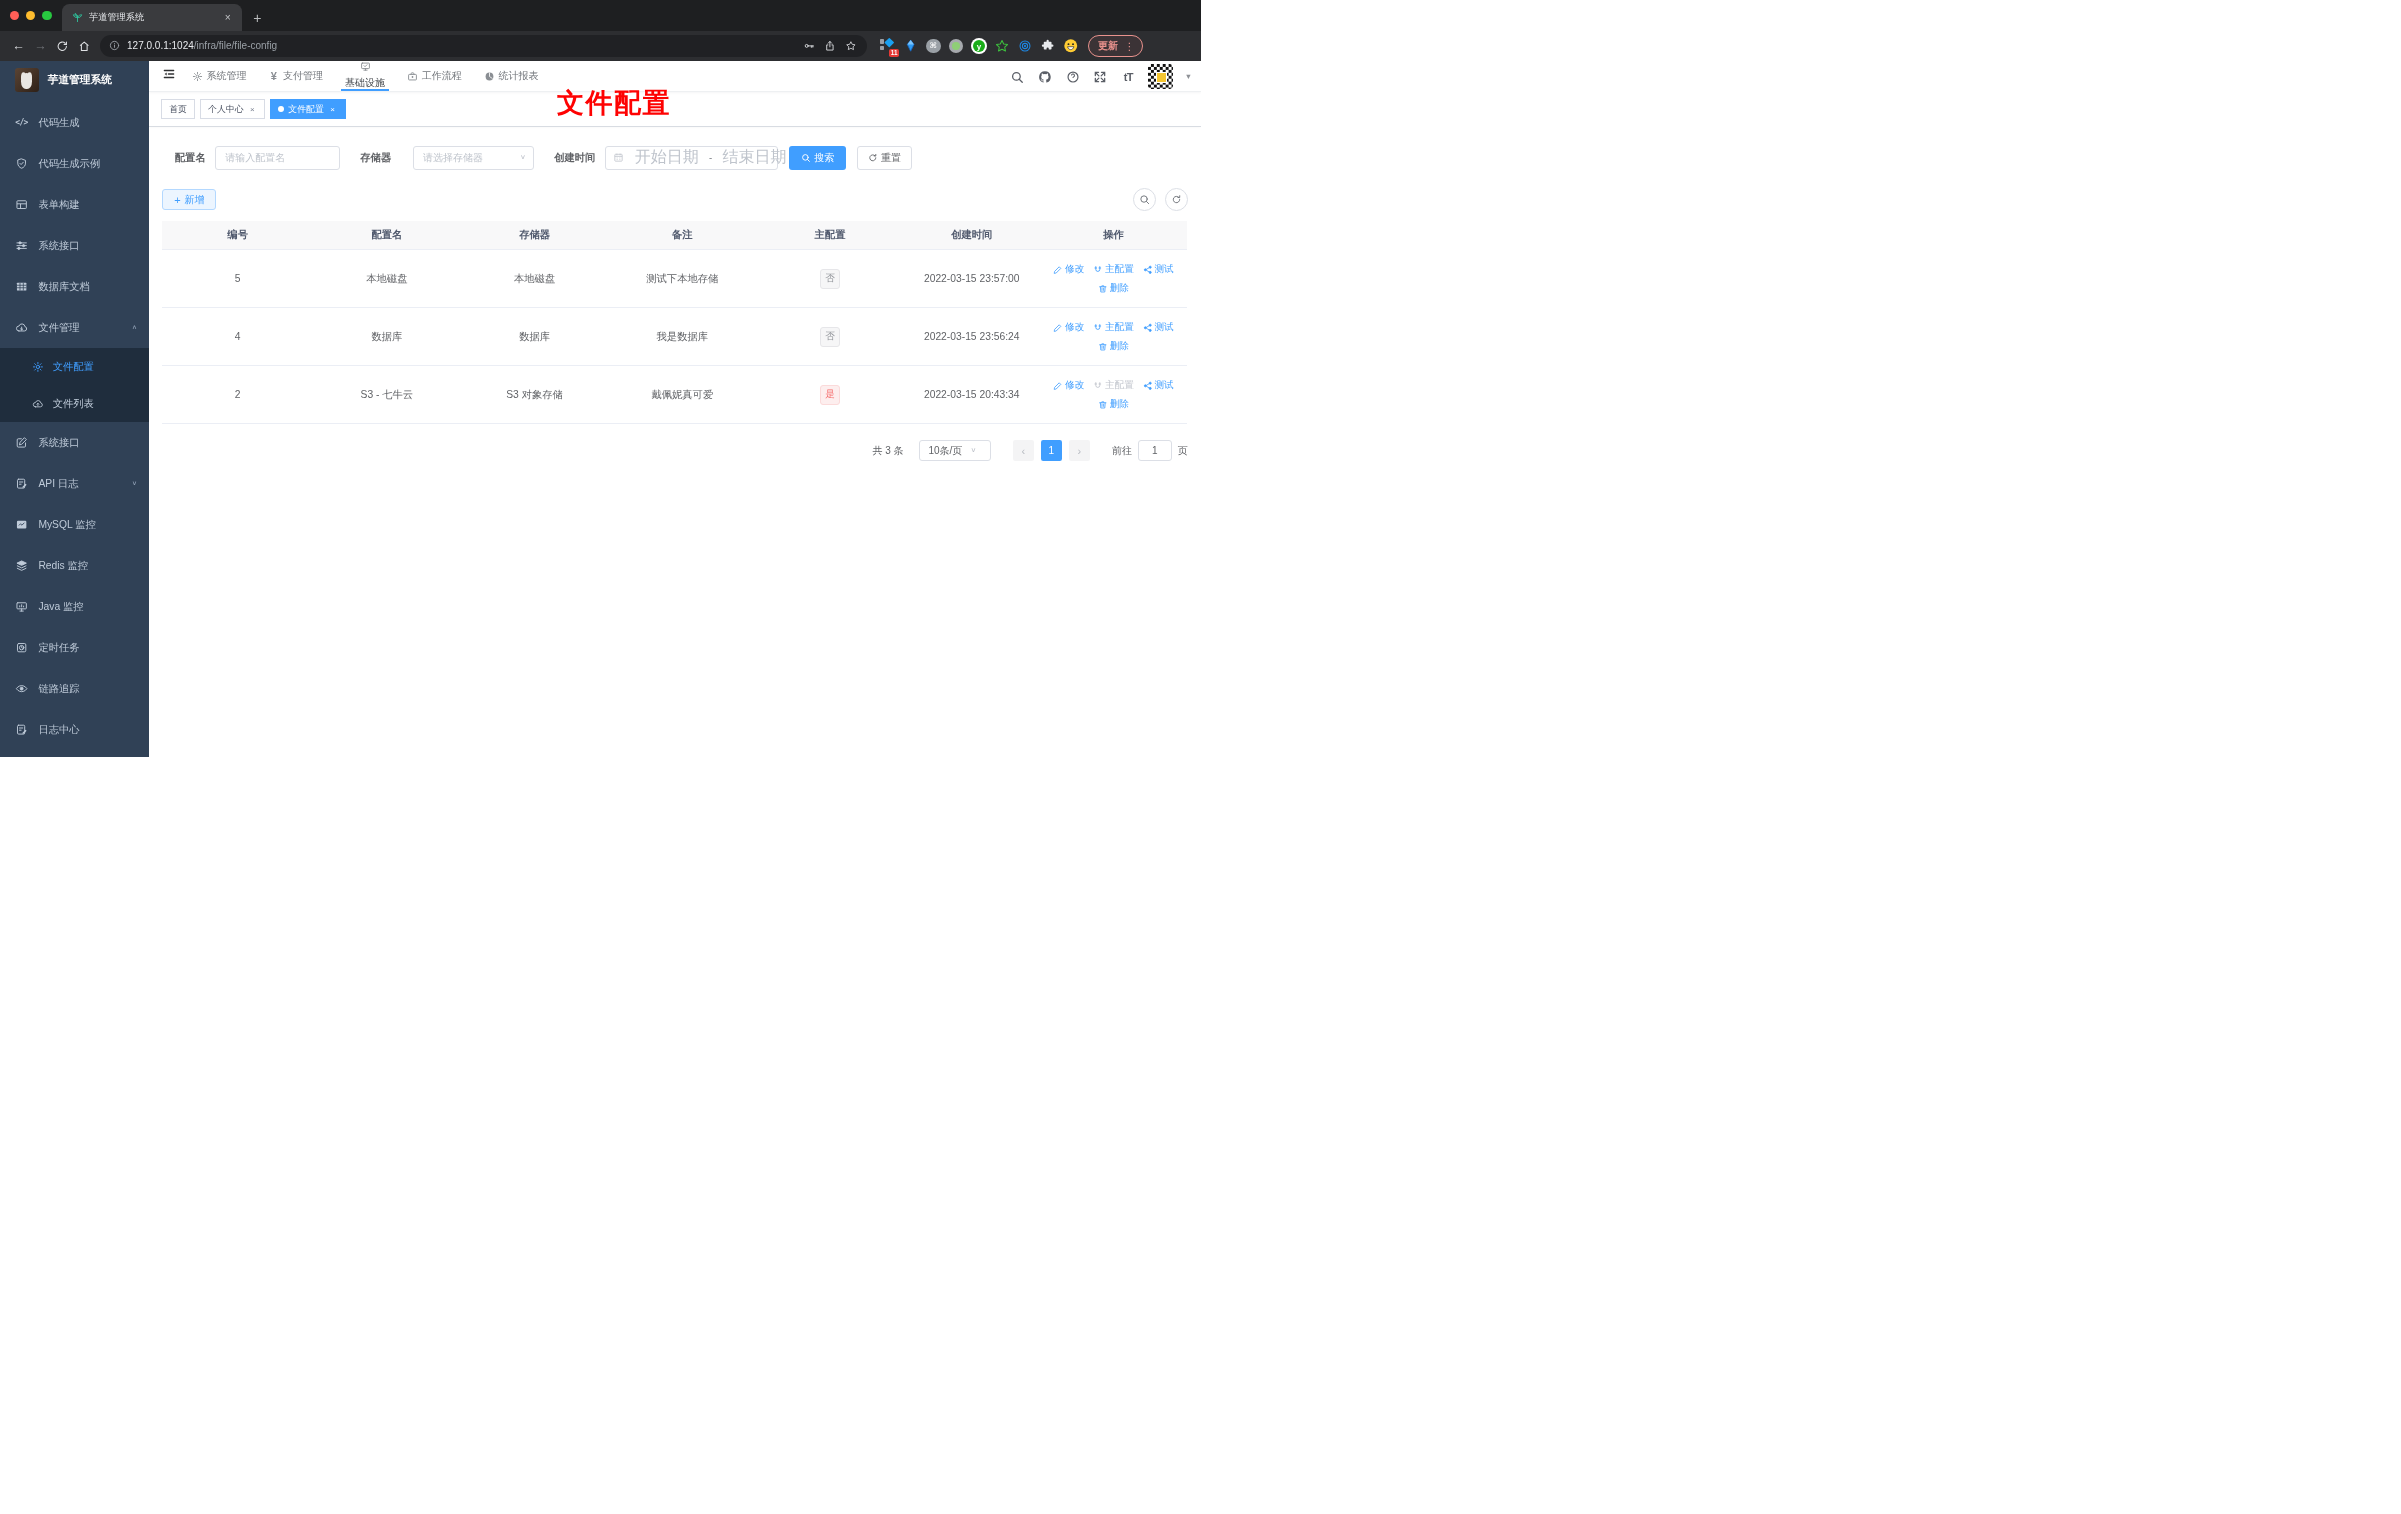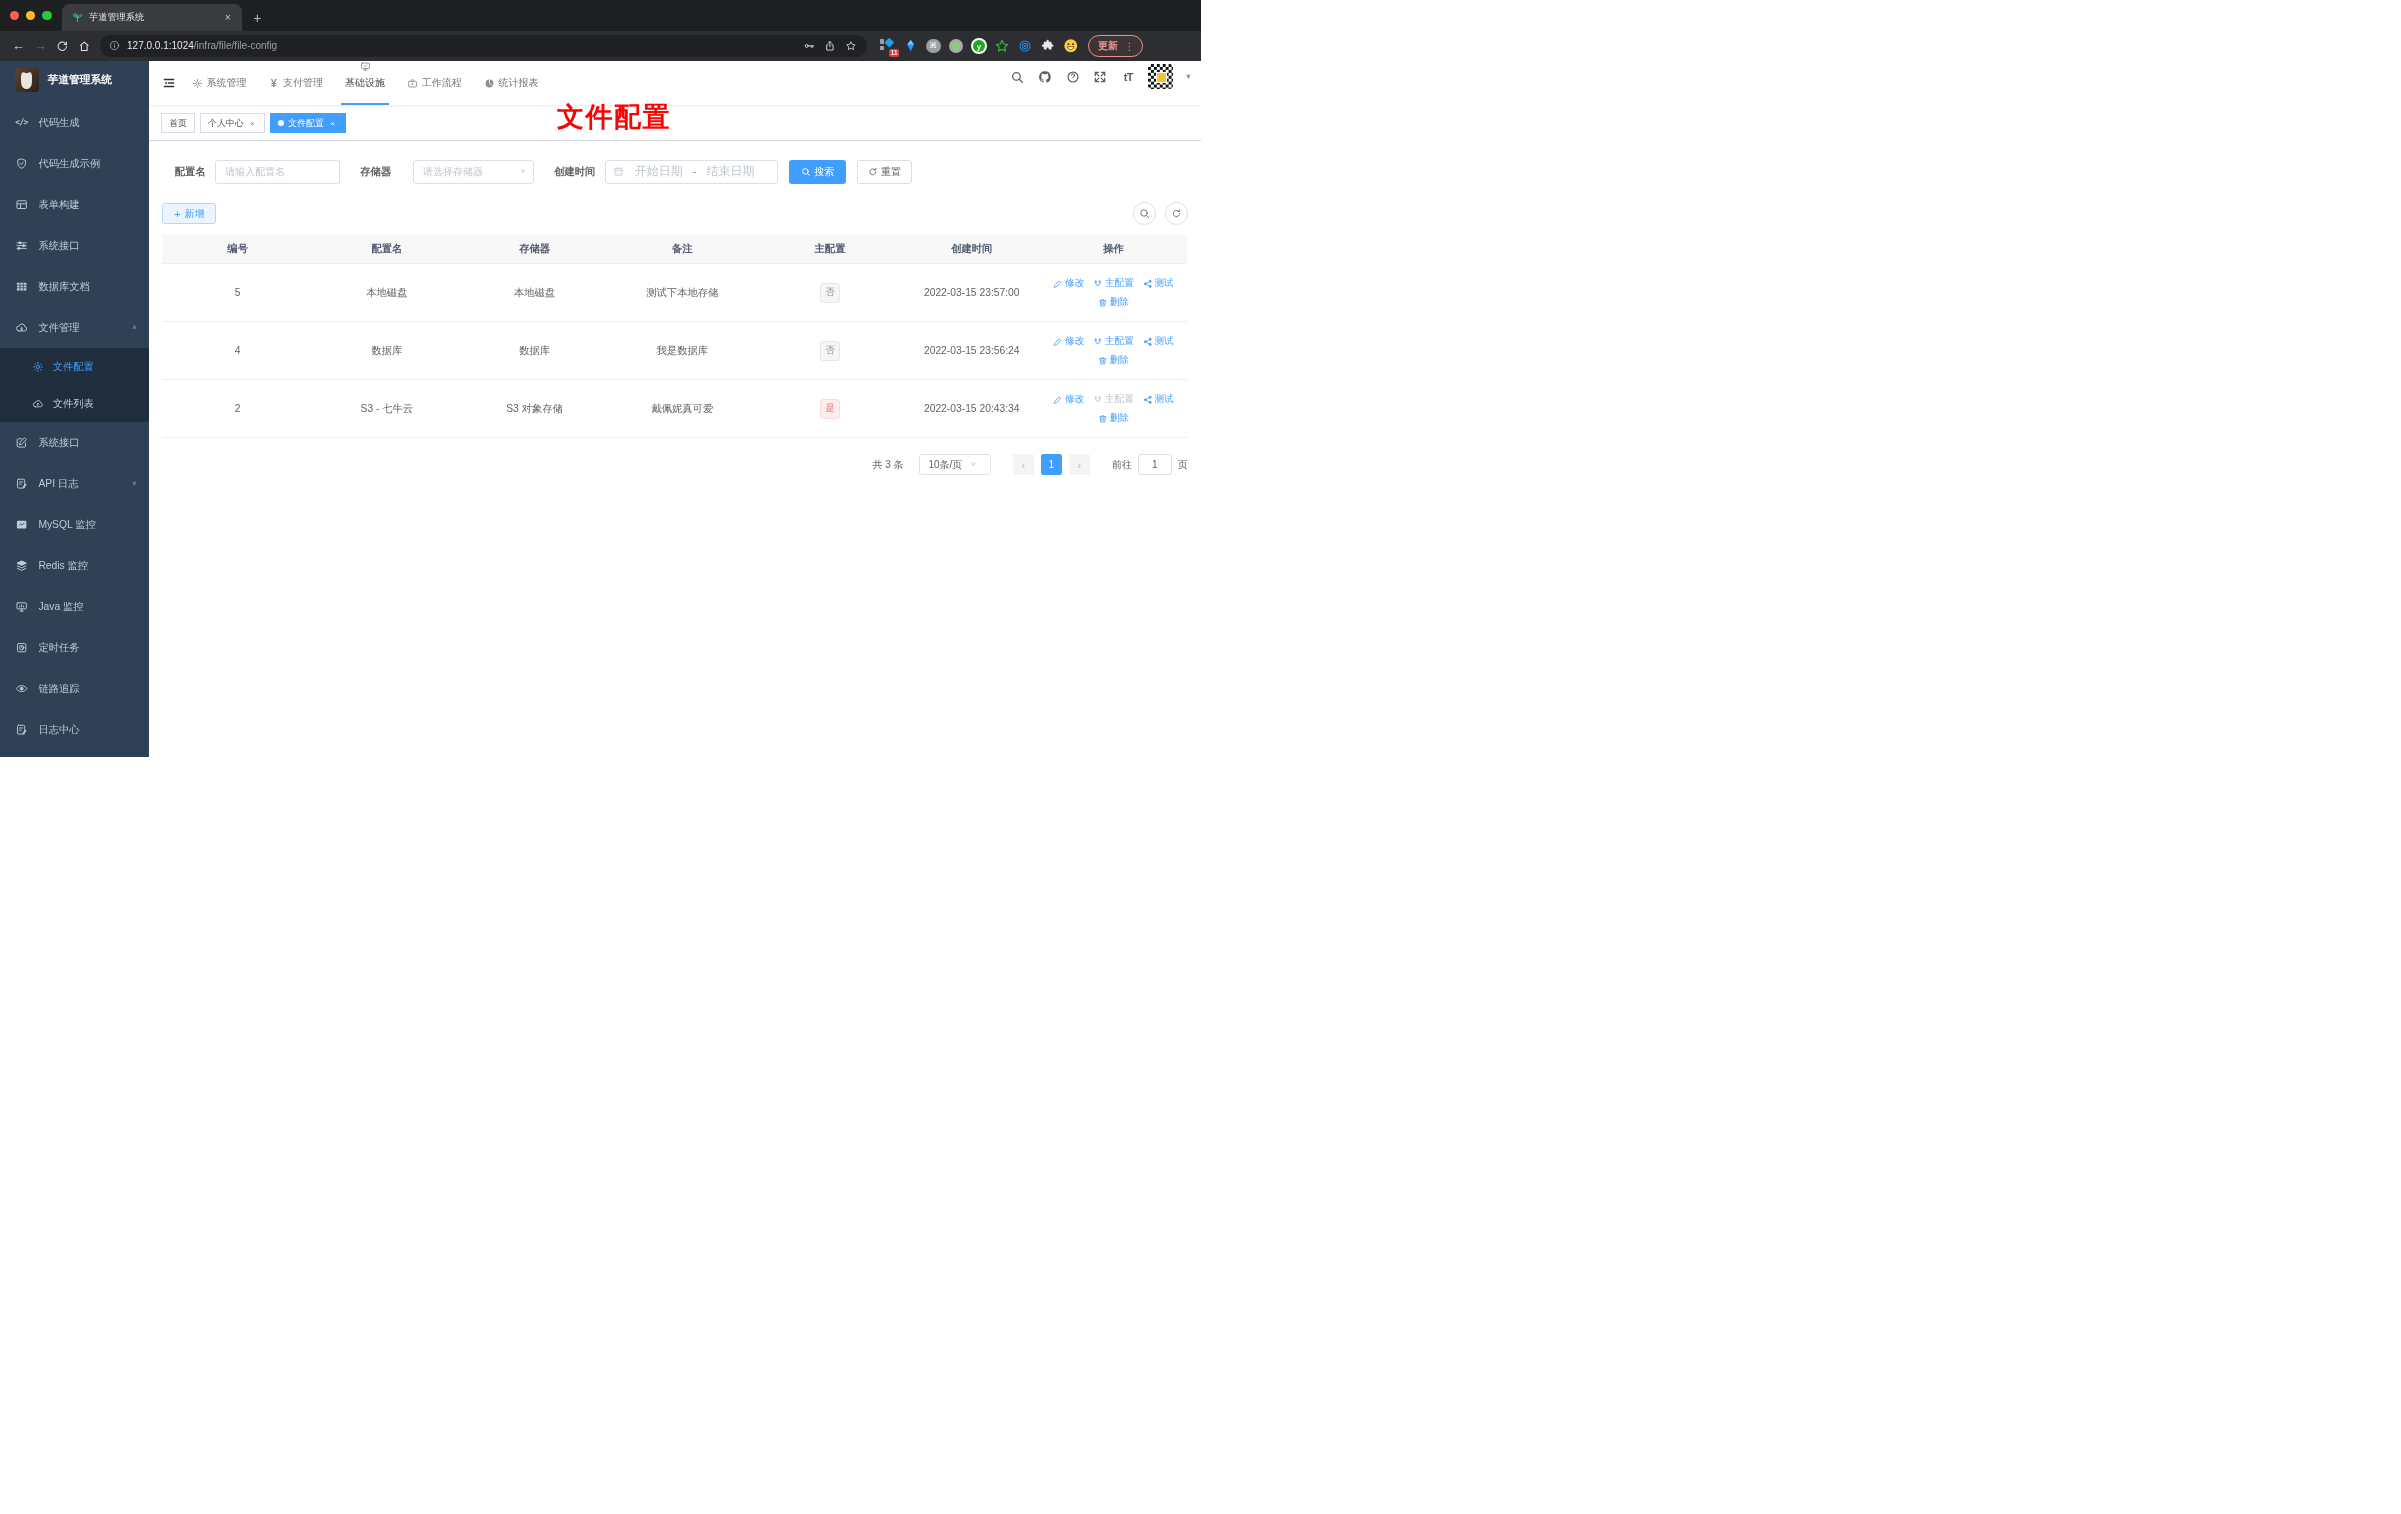--- a/index.html
+++ b/index.html
@@ -55,21 +55,21 @@
   .mi .chev { font-size:7.4px; color:#90a0b5; transform:scaleY(.8); }
   .submenu { background:#1f2d3d; }
   .smi { height:37px; display:flex; align-items:center; padding-left:32px; color:#bfcbd9; font-size:10.3px; cursor:pointer; }
   .smi .mic { width:11.8px; height:11.8px; margin-right:8.9px; display:flex; align-items:center; justify-content:center; }
   .smi .mic svg { width:11.8px; height:11.8px; }
   .smi.active { color:#409eff; }
   .code-glyph { font-family:"DejaVu Sans Mono",monospace; font-size:8px; font-weight:700; letter-spacing:-0.7px; }
 
   
   .main { position:absolute; left:149px; top:0; width:1052px; height:696px; }
-  .navbar { height:45px; display:flex; align-items:center; border-bottom:0.7px solid #eef0f2; box-shadow:0 0.7px 3px rgba(0,21,41,.06); position:relative; padding-left:7.4px; }
+  .navbar { height:31px; display:flex; border-bottom:0.7px solid #eef0f2; box-shadow:0 0.7px 3px rgba(0,21,41,.06); position:relative; padding-left:7.4px; }
   .collapse-btn { width:25px; height:25px; display:flex; align-items:center; justify-content:center; color:#303133; }
   .nav-items { display:flex; align-items:center; margin-left:10.3px; gap:22px; height:100%; }
   .nitem { display:flex; align-items:center; gap:3.7px; color:#72767b; font-size:10px; height:100%; position:relative; cursor:pointer; }
   .nitem .nic { width:11px; height:11px; display:flex; align-items:center; justify-content:center; color:#8a8e93; }
   .nitem .nic svg { width:11px; height:11px; }
   .nitem.active { color:#45494e;flex-direction:column; }
   .nitem.active::after { content:""; position:absolute; left:-4.4px; right:-4.4px; bottom:0; height:2.2px; background:#409eff; }
   .nav-right { position:absolute; right:8.9px; top:0; height:31px; display:flex; align-items:center; gap:11.8px; }
   .nri { width:16px; height:16px; display:flex; align-items:center; justify-content:center; color:#5a5e66; cursor:pointer; }
   .nri svg { width:14px; height:14px; }
@@ -89,21 +89,21 @@
 
   
   .content { padding:0 13.3px; position:relative; }
   .filter-row { display:flex; align-items:center; height:23.6px; margin-top:19px; }
   .flabel { font-weight:700; color:#606266; font-size:10.3px; white-space:nowrap; }
   .inp { height:23.6px; border:0.7px solid #dcdfe6; border-radius:3px; background:#fff; display:flex; align-items:center; color:#bfc4cc; font-size:10px; }
   .inp input { border:none; outline:none; width:100%; height:100%; padding:0 8.9px; font-size:10px; color:#606266; background:transparent; font-family:inherit; }
   .inp input::placeholder { color:#bfc4cc; }
   .sel-chev { color:#c0c4cc; font-size:8px; margin-right:7.4px; transform:scaleY(.8); }
   .date-ic { width:11px; height:11px; color:#c0c4cc; margin:0 4.4px 0 7.4px; flex:0 0 11px; }
-  .date-ph { font-size:12px; color:#bfc4cc; white-space:nowrap; }
+  .date-ph { font-size:16px; color:#bfc4cc; white-space:nowrap; }
   .date-sep { color:#6a6e75; margin:0 10.3px; font-size:9.6px; }
   .btn { height:23.6px; border-radius:3px; display:flex; align-items:center; justify-content:center; gap:3.7px; font-size:10px; cursor:pointer; border:0.7px solid transparent; }
   .btn svg { width:9.6px; height:9.6px; }
   .btn-primary { background:#409eff; color:#fff; padding:0 11px; }
   .btn-plain { background:#fff; color:#606266; border-color:#dcdfe6; padding:0 10.3px; }
   .toolbar-row { display:flex; align-items:center; margin-top:19px; height:22px; }
   .btn-add { background:#ecf5ff; border-color:#b3d8ff; color:#409eff; padding:0 11px; height:21.4px; }
   .tb-right { margin-left:auto; display:flex; gap:8.9px; }
   .circ { width:23px; height:23px; border-radius:50%; border:0.7px solid #dcdfe6; background:#fff; display:flex; align-items:center; justify-content:center; color:#6a6e75; cursor:pointer; }
   .circ svg { width:11px; height:11px; }

